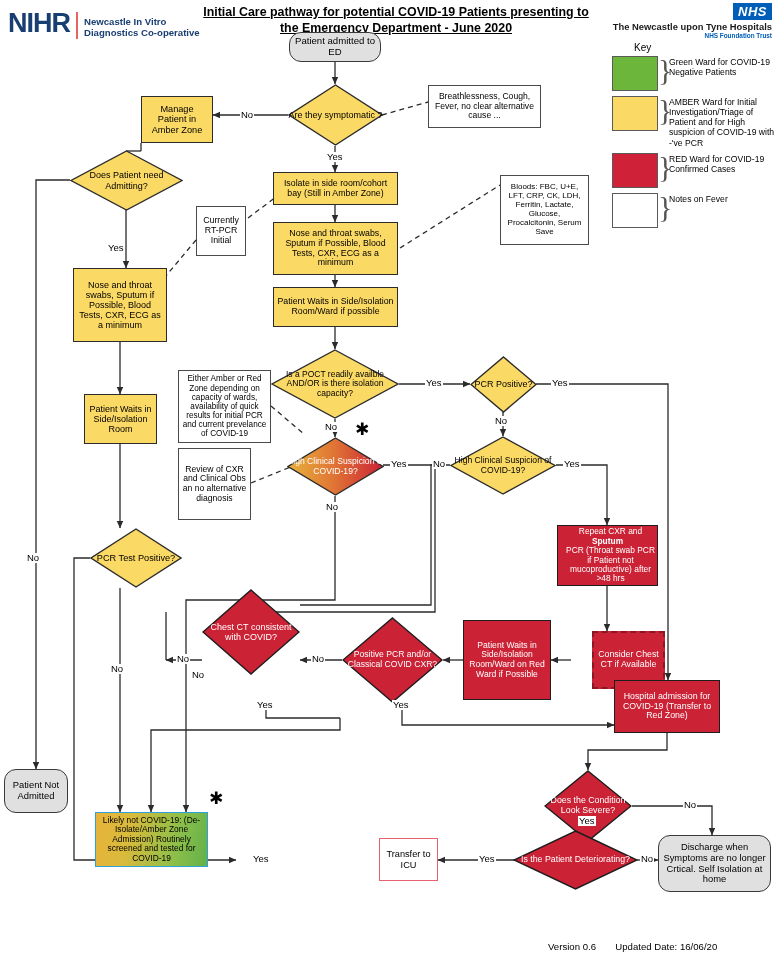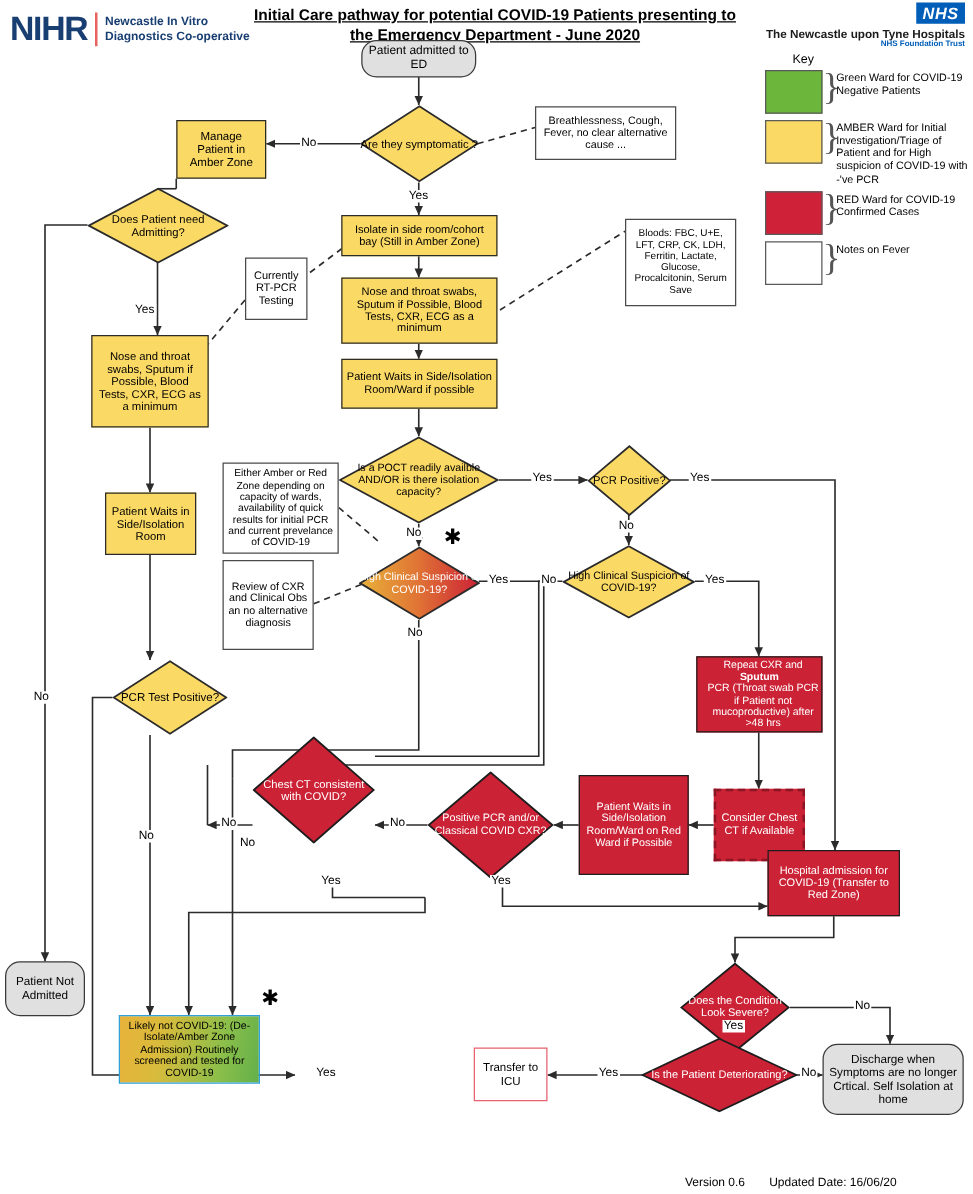--- a/index.html
+++ b/index.html
@@ -36,21 +36,21 @@
   .dia.redD .lbl span{color:#ffffff;}
   .dia.gradD .lbl span{color:#ffffff;}
 
   .edgelabel{position:absolute;background:#ffffff;font-size:9.5px;color:#000;
              padding:0 1px;line-height:1;}
   .star{position:absolute;font-size:17px;line-height:1;color:#000;font-weight:700;}
 
   
   #title{position:absolute;left:196px;top:4px;width:400px;text-align:center;
          font-size:12.4px;font-weight:bold;line-height:1.32;text-decoration:underline;}
-  #nihr{position:absolute;left:8px;top:8px;display:flex;align-items:center;}
+  #nihr{position:absolute;left:8px;top:8px;display:flex;align-items:flex-end;}
   #nihr .mark{font-size:27px;font-weight:bold;color:#193e72;letter-spacing:-1px;
               font-family:"Liberation Sans",sans-serif;}
   #nihr .bar{width:2px;height:27px;background:#e8635f;margin:0 6px;}
   #nihr .sub{font-size:9.6px;color:#193e72;line-height:1.22;font-weight:600;}
   #nhs{position:absolute;right:6px;top:2px;text-align:right;}
   #nhs .nhsbox{display:inline-block;background:#005eb8;color:#fff;font-weight:bold;
         font-size:13px;font-style:italic;padding:1px 5px 1px 5px;letter-spacing:0.5px;}
   #nhs .l1{font-size:9.4px;font-weight:bold;color:#1b1b1b;margin-top:1px;}
   #nhs .l2{font-size:6.4px;font-weight:bold;color:#005eb8;}
 
@@ -243,21 +243,21 @@
   <div class="dia amberD" style="left:70px;top:150px;width:113px;height:61px;">
     <svg class="shape" viewBox="0 0 113 61" preserveAspectRatio="none">
       <polygon points="56.5,1 112,30.5 56.5,60 1,30.5" fill="#fbd965" stroke="#2b2b2b" stroke-width="1.4"></polygon>
     </svg>
     <div class="lbl" style="font-size:9px;">
         <span>Does Patient need Admitting?</span>
       </div>
   </div>
 
   <div class="node rect white" style="left:196px;top:206px;width:50px;height:50px;font-size:8.8px;">
-    <span>Currently RT-PCR Testing</span>
+    <span>Currently RT-PCR Initial</span>
   </div>
 
   <div class="node rect amber" style="left:73px;top:268px;width:94px;height:74px;font-size:9px;">
     <span>Nose and throat swabs, Sputum if Possible, Blood Tests, CXR, ECG as a minimum</span>
   </div>
 
   <div class="node rect amber" style="left:84px;top:394px;width:73px;height:50px;font-size:9px;">
     <span>Patient Waits in Side/Isolation Room</span>
   </div>
 
@@ -357,21 +357,21 @@
     </svg>
     <div class="lbl" style="font-size:8.6px;">
         <span>Positive PCR and/or Classical COVID CXR?</span>
       </div>
   </div>
 
   <div class="node rect red" style="left:463px;top:620px;width:88px;height:80px;font-size:8.6px;">
     <span>Patient Waits in Side/Isolation Room/Ward on Red Ward if Possible</span>
   </div>
 
-  <div class="node rect red dashed" style="left:571px;top:631px;width:73px;height:58px;font-size:8.8px;">
+  <div class="node rect red dashed" style="left:592px;top:631px;width:73px;height:58px;font-size:8.8px;">
     <span>Consider Chest CT if Available</span>
   </div>
 
   <div class="node rect red" style="left:614px;top:680px;width:106px;height:53px;font-size:8.8px;">
     <span>Hospital admission for COVID-19 (Transfer to Red Zone)</span>
   </div>
 
   <div class="node rect greenbox" style="left:95px;top:812px;width:113px;height:55px;font-size:8.4px;">
     <span>Likely not COVID-19: (De-Isolate/Amber Zone Admission) Routinely screened and tested for COVID-19</span>
   </div>

